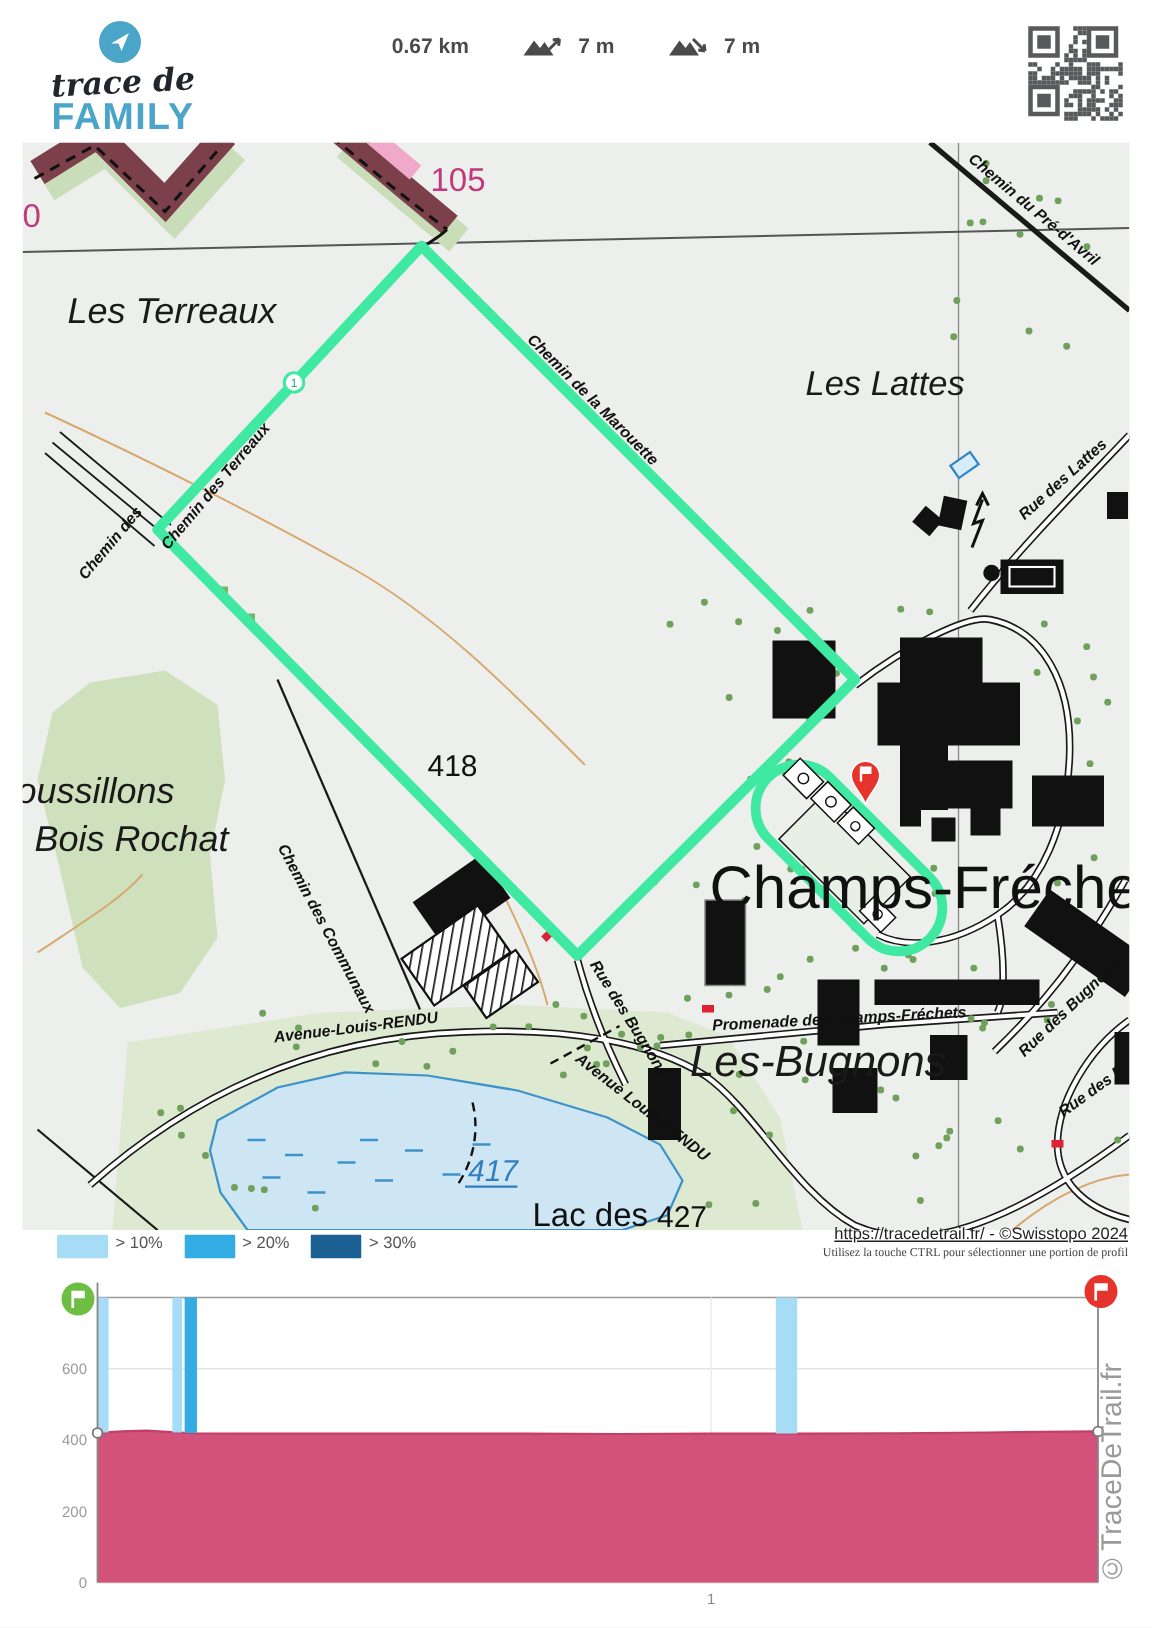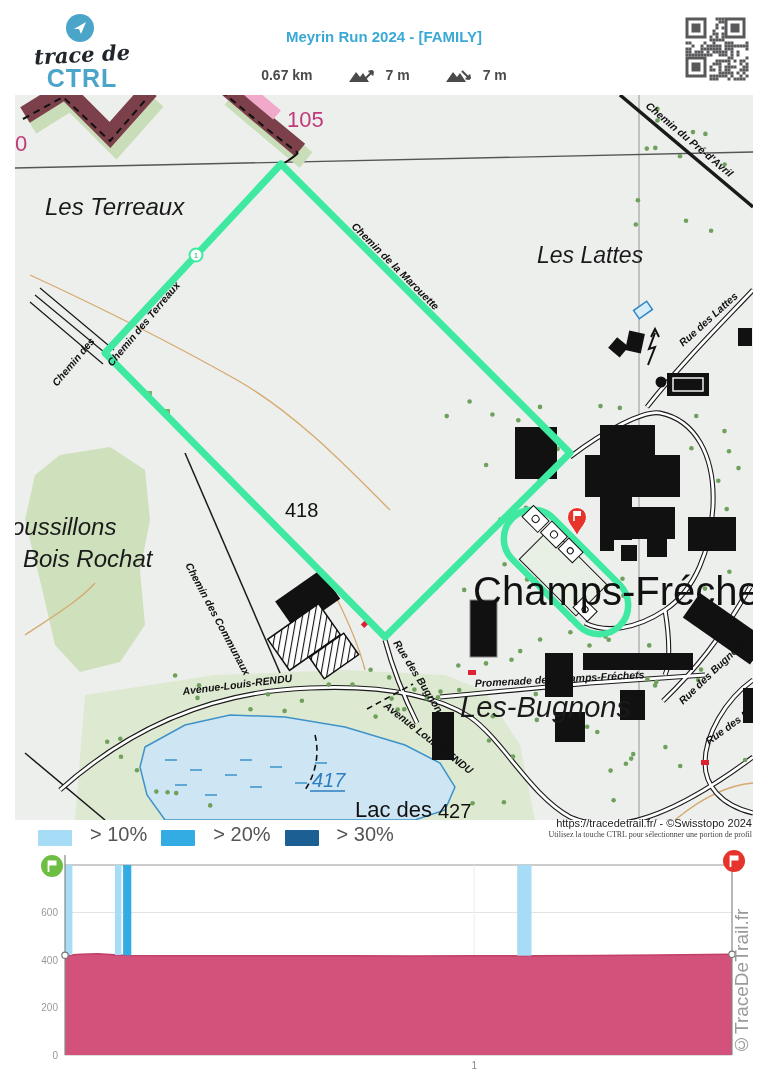--- a/index.html
+++ b/index.html
@@ -19,23 +19,23 @@
   .head-stats { margin-top:22px; display:flex; justify-content:center; align-items:center; gap:10px;
     color:#4a4a4a; font-weight:bold; font-size:14px; }
   .stat-gap { width:16px; }
   .qr { position:absolute; right:18px; top:16px; }
 
   
   .map { position:absolute; left:15px; top:95px; width:738px; height:725px; background:#EDEFED; overflow:hidden; }
 
   
   .legend { position:absolute; left:38px; top:823px; display:flex; align-items:center; gap:14px; }
-  .legend-item { display:flex; align-items:flex-end; gap:18px; color:#555; font-size:20px; }
+  .legend-item { display:flex; align-items:flex-start; gap:5px; color:#555; font-size:11px; }
   .attrib { position:absolute; right:16px; top:818px; text-align:right; line-height:11px; }
-  .attrib-main { font-size:11px; color:#222; }
+  .attrib-main { font-size:11px; color:#222;text-decoration:underline; }
   .attrib-sub { font-size:8px; color:#444;font-family:Liberation Serif, serif; }
 
   
   .chart-wrap { position:absolute; left:0; top:845px; width:768px; height:240px; }
   .watermark { position:absolute; left:731px; top:885px; height:170px; color:#9a9a9a; font-size:19px;
     writing-mode:vertical-rl; transform:rotate(180deg); white-space:nowrap; }
 
   svg text { font-family:"Liberation Sans",sans-serif; }
   .place { font-style:italic; fill:#1a1a1a; }
   .road-name { font-size:10.5px; font-weight:bold; font-style:italic; fill:#111; }
@@ -43,25 +43,24 @@
 </head>
 <body>
 
 <div class="logo">
   <div class="logo-circle">
     <svg width="16" height="16" viewBox="0 0 16 16">
         <path d="M2 9 L14 2 L9 14 L7 9 Z" fill="#fff"></path>
       </svg>
   </div>
   <div class="logo-script">trace de</div>
-  <div class="logo-trail">CTRL</div>
+  <div class="logo-trail">FAMILY</div>
 </div>
 
 <div class="head-center">
-  <div class="head-title">Meyrin Run 2024 - [FAMILY]</div>
   <div class="head-stats">
     <span>0.67 km</span>
     <span class="stat-gap"></span>
     <svg width="27" height="16" viewBox="0 0 27 16">
       <path d="M0,15 L7,5 L11,10 L14,6 L20,15 Z" fill="#4a4a4a"></path>
       <path d="M16,12 L24,4 M24,4 L19.5,4.6 M24,4 L23.4,8.5" stroke="#4a4a4a" stroke-width="2" fill="none"></path>
     </svg>
     <span>7 m</span>
     <span class="stat-gap"></span>
     <svg width="27" height="16" viewBox="0 0 27 16">

